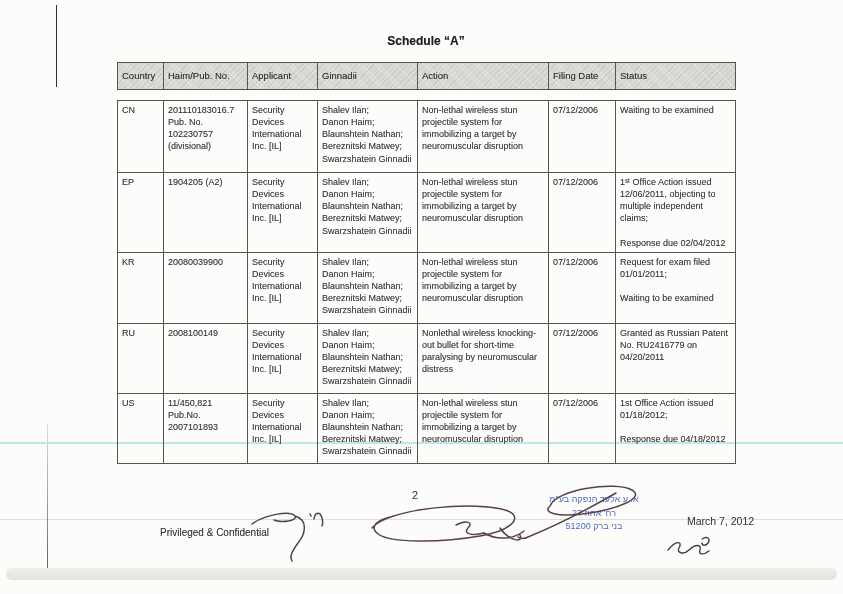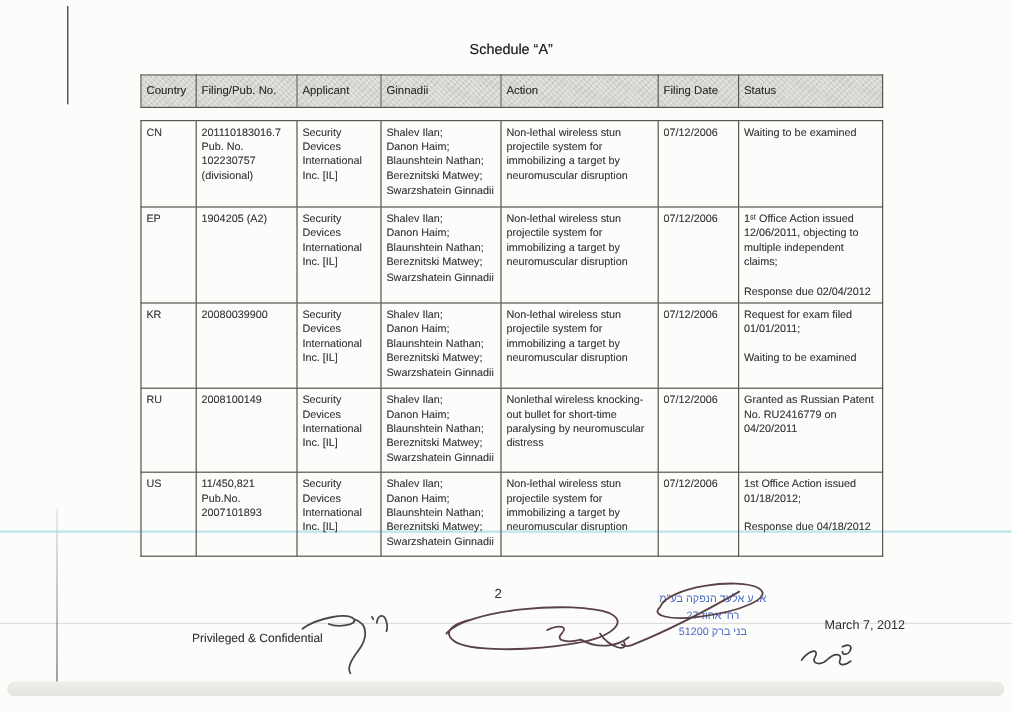--- a/index.html
+++ b/index.html
@@ -6,21 +6,21 @@
   body{
     width:843px;height:594px;position:relative;overflow:hidden;
     background:#fcfcfa;
     font-family:"Liberation Sans", sans-serif;
     color:#3a3a3a;
   }
   .abs{position:absolute;}
   
   .doc-title{
     left:117px;top:34px;width:618px;text-align:center;
-    font-size:12px;font-weight:normal;color:#1f1f1f;
+    font-size:12px;font-weight:bold;color:#1f1f1f;
     text-shadow:0 0 .6px rgba(40,40,40,.55);
   }
   
   table{border-collapse:collapse;table-layout:fixed;position:absolute;left:117px;}
   .hdr-table{top:62px;}
   .body-table{top:100px;}
   th,td{
     border:1px solid #57554f;
     vertical-align:top;
     padding:3px 4px;
@@ -78,21 +78,21 @@
       <col style="width:84px">
       <col style="width:70px">
     <col style="width:100px">
       <col style="width:131px">
       <col style="width:67px">
       <col style="width:120px">
   </colgroup>
   <tbody>
       <tr>
     <th>Country</th>
-    <th>Filing/Pub. No.</th>
+    <th>Haim/Pub. No.</th>
     <th>Applicant</th>
     <th>Ginnadii</th>
     <th>Action</th>
     <th>Filing Date</th>
     <th>Status</th>
   </tr>
 </tbody>
   </table>
 
 <table class="body-table">

